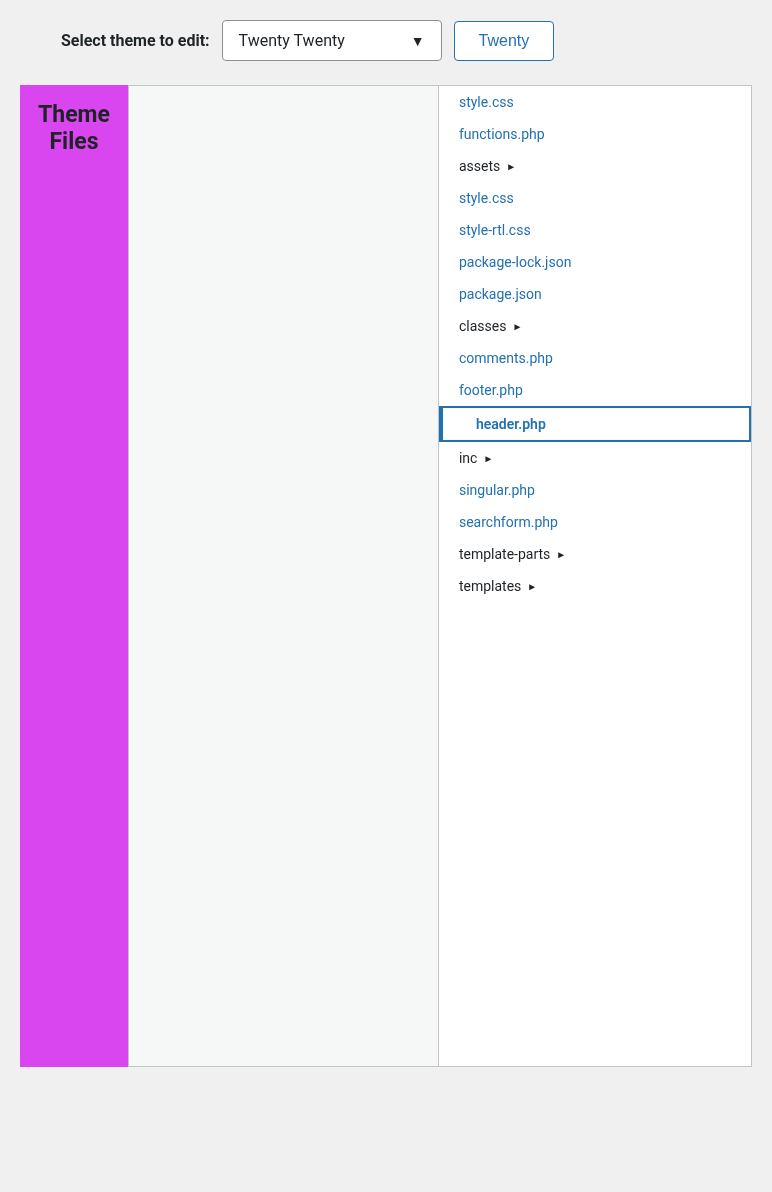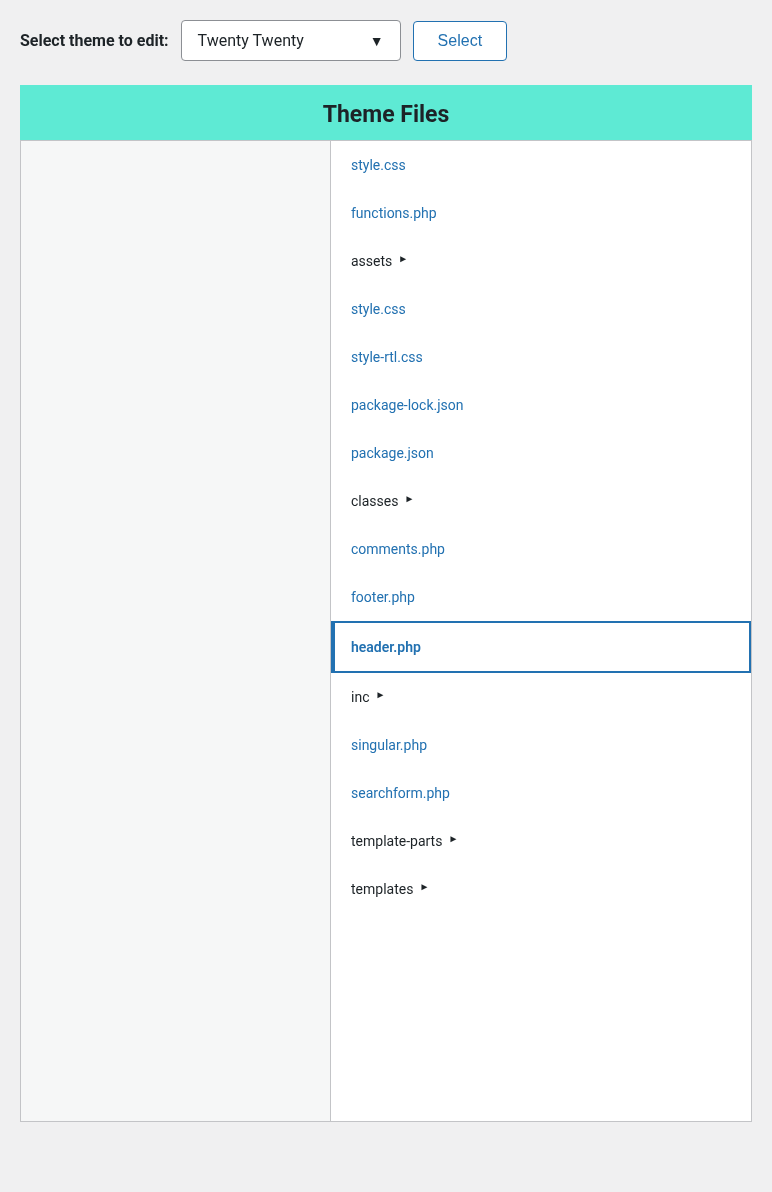--- a/index.html
+++ b/index.html
@@ -20,20 +20,21 @@
       min-height: 1192px;
       background: #f0f0f1;
       padding: 20px 20px 0 20px;
     }
 
     .theme-selector-row {
       display: flex;
       align-items: center;
       gap: 12px;
       margin-bottom: 24px;
+      margin-left: 41px;
     }
 
     .theme-selector-label {
       font-size: 16px;
       font-weight: 700;
       color: #1d2327;
       white-space: nowrap;
     }
 
     .theme-dropdown {
@@ -65,23 +66,23 @@
       border-radius: 4px;
       background: #fff;
       color: #2271b1;
       font-size: 16px;
       font-weight: 400;
       padding: 10px 24px;
       cursor: pointer;
     }
 
     .content-area {
-      background: #5eead4;
-      display: flex;
-      flex-direction: column;
+      background: #d946ef;
+      display: flex;
+      flex-direction: row;
     }
 
     .theme-files-title {
       text-align: center;
       font-size: 23px;
       font-weight: 700;
       color: #1d2327;
       padding: 16px 0 12px 0;
     }
 
@@ -100,21 +101,22 @@
     }
 
     .file-list {
       list-style: none;
       padding: 0;
       margin: 0;
     }
 
     .file-list-item {
       display: flex;
-      padding: 16px 20px;
+      align-items: center;
+      padding: 8px 20px;
       font-size: 14px;
       border-bottom: none;
       cursor: pointer;
     }
 
     .file-list-item a {
       color: #2271b1;
       text-decoration: none;
       font-size: 14px;
     }
@@ -137,20 +139,21 @@
     .file-list-item.active-file {
       background: #fff;
       border: 2px solid #2271b1;
       border-left: 4px solid #2271b1;
       padding-left: 16px;
     }
 
     .file-list-item.active-file a {
       color: #2271b1;
       font-weight: 600;
+      margin-left: 17px;
     }
 
     .right-panel {
       flex: 1;
       background: #fff;
       min-height: 980px;
     }
   </style>
 </head>
 <body>
@@ -158,21 +161,21 @@
 <div class="page-wrapper">
 
   <div class="theme-selector-row">
     <span class="theme-selector-label">Select theme to edit:</span>
 
     <div class="theme-dropdown">
       <span class="theme-dropdown-text">Twenty Twenty</span>
       <span class="chevron-icon">▼</span>
     </div>
 
-    <button class="select-button">Select</button>
+    <button class="select-button">Twenty</button>
   </div>
 
   <div class="content-area">
 
     <h2 class="theme-files-title">Theme Files</h2>
 
     <div class="files-layout">
 
       <div class="left-panel"></div>
 

